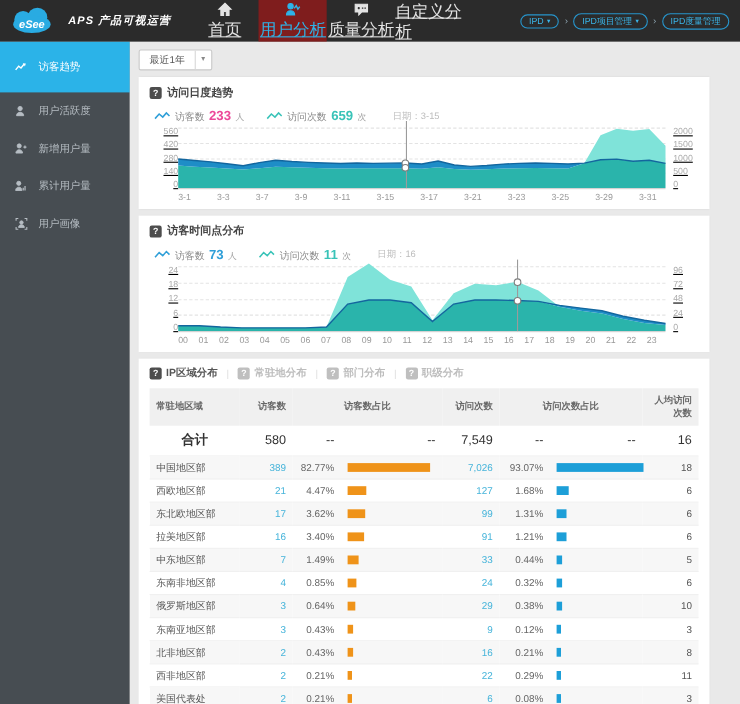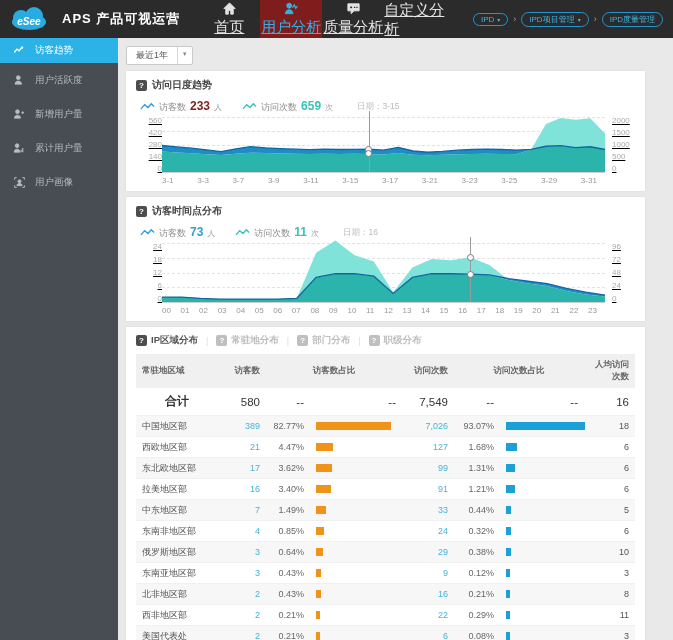--- a/index.html
+++ b/index.html
@@ -3,40 +3,40 @@
 <meta charset="utf-8">
 <style>
   * { margin:0; padding:0; box-sizing:border-box; }
   html,body { width:673px; height:640px; overflow:hidden; background:#e9e9e9;
               font-family:"Liberation Sans", sans-serif; }
   .app { width:673px; height:640px; display:flex; flex-direction:column; }
 
   
   .topbar { height:38px; background:#2b2b2b; display:flex; align-items:stretch; flex-shrink:0; }
   .logo { display:flex; align-items:center; gap:6px; padding:0 10px 0 8px;justify-content:flex-end; }
-  .app-title { color:#fff; font-size:13px; font-weight:bold; letter-spacing:1px; align-self:center; white-space:nowrap; }
+  .app-title { color:#fff; font-size:10px; font-weight:bold; letter-spacing:1px; align-self:center; white-space:nowrap;font-style:italic; }
   .mainnav { display:flex; margin-left:18px; }
   .nav-item { width:62px; display:flex; flex-direction:column; align-items:center; justify-content:center; gap:2px;
               color:#e3e3e3; cursor:pointer; }
   .nav-item svg { width:15px; height:15px; fill:currentColor; stroke:currentColor; }
   .nav-item .nl { font-size:15px;text-decoration:underline; }
   .nav-item.active { background:#7f1d1d; color:#2eb3e8; }
   .topbar-right { margin-left:auto; display:flex; align-items:center; gap:5px; padding-right:10px; }
   .pill { display:inline-flex; align-items:center; gap:3px; border:1px solid #2795cc; color:#3ab6ea;
           border-radius:9px; font-size:8px; padding:1px 7px; white-space:nowrap; cursor:pointer; }
   .pill .caret { font-size:6px; color:#3ab6ea; }
   .pill-sep { color:#8fa6b2; font-size:9px; margin:0 1px; }
 
   
   .main { flex:1; display:flex; min-height:0; }
   .sidebar { width:118px; background:#474d52; flex-shrink:0; }
   .side-item { height:34px; display:flex; align-items:center; gap:9px; padding-left:13px;
                color:#b6bdc3; font-size:9.5px; cursor:pointer; }
   .side-item svg { width:13px; height:13px; fill:currentColor; stroke:currentColor; flex-shrink:0; }
-  .side-item.active { background:#2bb3e8; color:#fff; height:25px; }
+  .side-item.active { background:#2bb3e8; color:#fff; height:46px; }
 
   .content { flex:1; background:#e9e9e9; padding:6px 28px 12px 8px; min-width:0; }
 
   .range { display:inline-flex; background:#fff; border:1px solid #c9c9c9; border-radius:2px;
            margin-bottom:6px; cursor:pointer; }
   .range-label { font-size:9px; color:#555; padding:2px 9px; }
   .range-caret { font-size:7px; color:#888; padding:3px 5px; border-left:1px solid #d8d8d8; }
 
   .card { background:#fff; padding:7px 10px 6px 10px; margin-bottom:6px; box-shadow:0 0 2px rgba(0,0,0,.08); }
   .card-head { display:flex; align-items:center; gap:5px; }
@@ -206,21 +206,21 @@
         <div class="card-head">
           <span class="help">?</span>
           <span class="ct">访问日度趋势</span>
         </div>
         <div class="legend" id="legend-daily">
             <span class="leg-item">
               <svg viewBox="0 0 16 9" class="">
                 <polyline points="1,7 5,2.5 8.5,5.5 12,1.5 15,4.5" fill="none" stroke="#2f9fd8" stroke-width="1.5"></polyline>
               </svg>
               <span class="leg-label">访客数</span>
-              <span class="leg-value" style="color: #7f1d1d;">233</span>
+              <span class="leg-value" style="color: #ec4899;">233</span>
               <span class="leg-unit">人</span>
             </span>
             <span class="leg-item">
               <svg viewBox="0 0 16 9" class="">
                 <polyline points="1,7 5,2.5 8.5,5.5 12,1.5 15,4.5" fill="none" stroke="#39c3b8" stroke-width="1.5"></polyline>
               </svg>
               <span class="leg-label">访问次数</span>
               <span class="leg-value" style="color: rgb(57, 195, 184);">659</span>
               <span class="leg-unit">次</span>
             </span>

